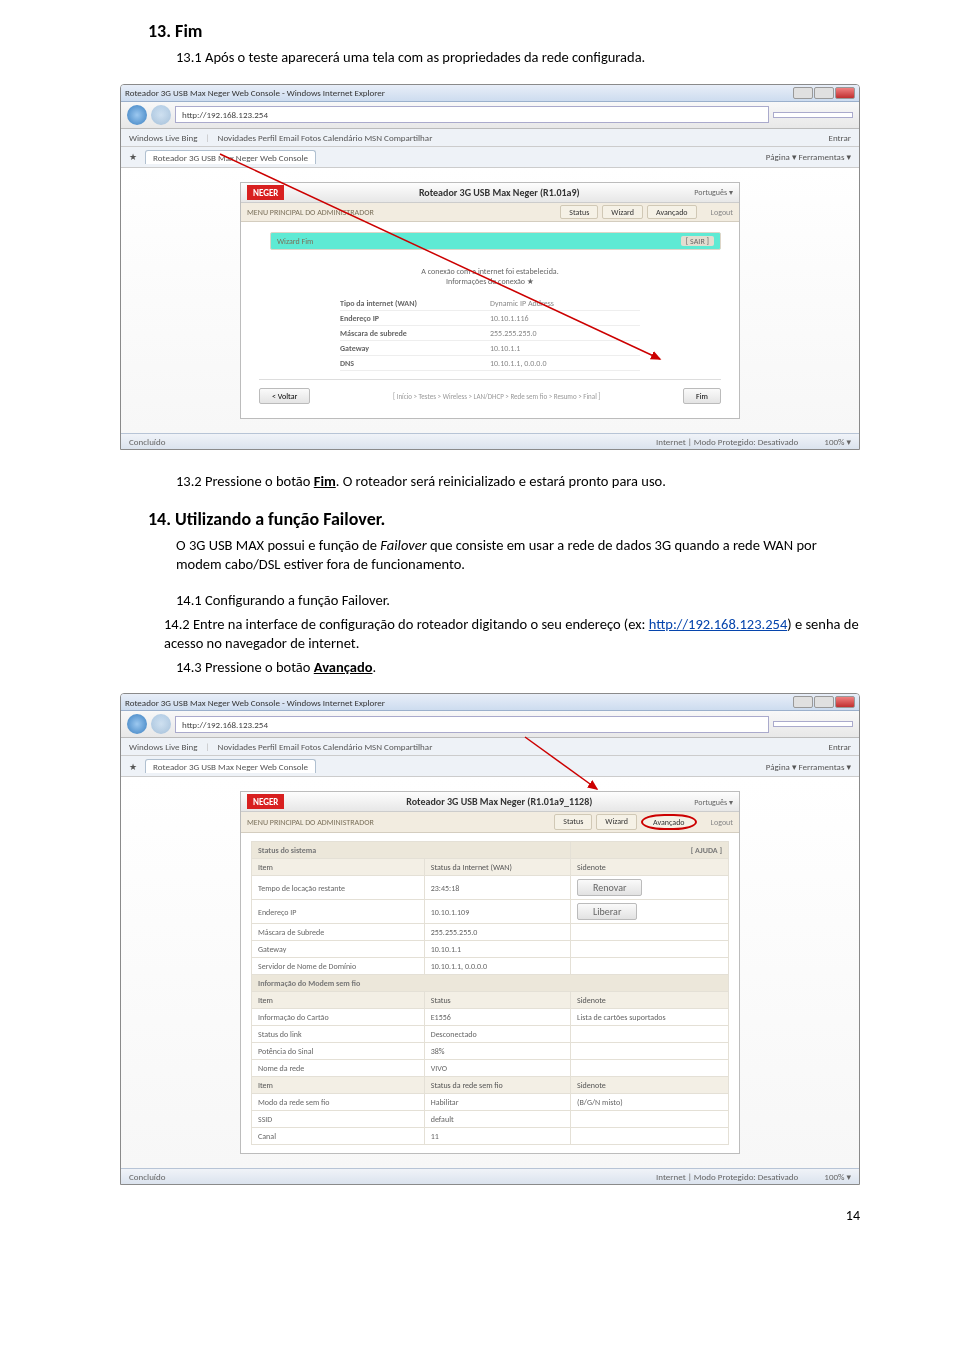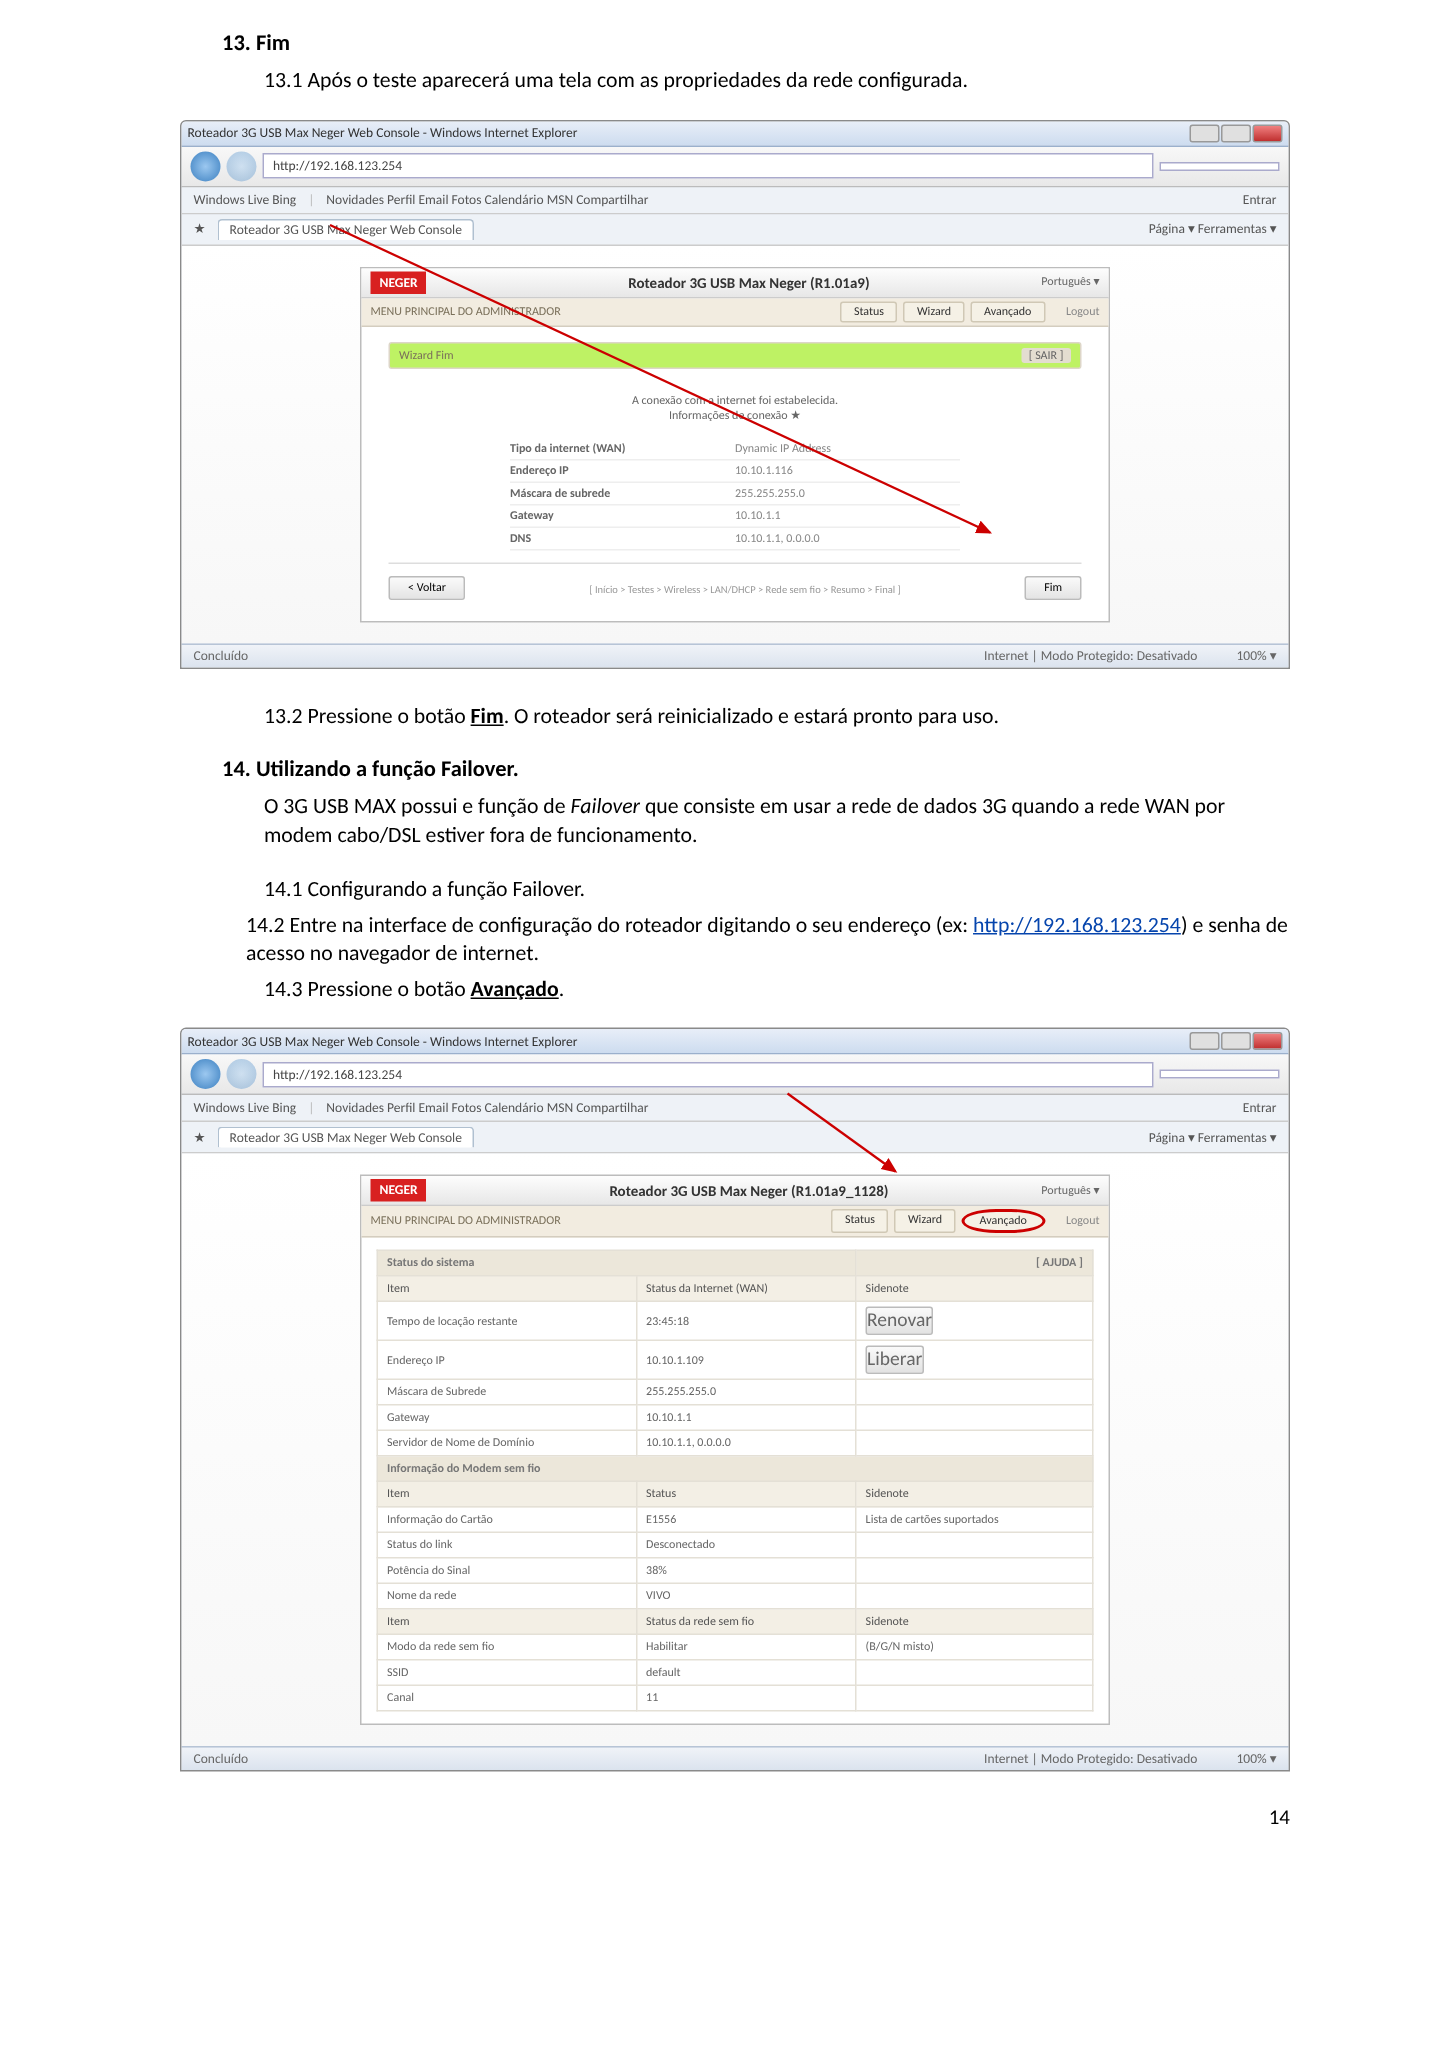--- a/index.html
+++ b/index.html
@@ -6,21 +6,21 @@
   body {
     font-family: Calibri, Arial, sans-serif;
     background: #fff;
     width: 960px;
     margin: 0 auto;
     padding: 20px 0;
     color: #000;
     font-size: 14.5px;
   }
   .page { padding: 0 100px 0 120px; }
-  .heading { font-weight: bold; margin-bottom: 6px; font-size: 15px; }
+  .heading { font-weight: bold; margin-bottom: 6px; font-size: 18px; }
   .para { margin-bottom: 16px; line-height: 1.35; }
   .indent { margin-left: 28px; }
   .link { color: #0645ad; text-decoration: underline; cursor: pointer; }
   .u { text-decoration: underline; }
   .b { font-weight: bold; }
   .it { font-style: italic; }
   .screenshot {
     width: 100%;
     margin: 12px 0 22px 0;
     position: relative;
@@ -75,23 +75,23 @@
   .rp-crumb {
     display: flex; background: #f2ece0; border-bottom: 1px solid #d4cdbf;
     padding: 2px 6px; font-size: 8px; color: #7a705a; align-items: center;
   }
   .rp-tabs { margin-left: auto; display: flex; gap: 4px; }
   .rp-tab { background: #f5f1e6; padding: 1px 8px; border: 1px solid #d0c8b5; border-radius: 2px; font-size: 8px; color: #333; }
   .rp-tab.circ { border: 2px solid #c00; border-radius: 50%/60%; padding: 1px 10px; }
   .rp-logout { margin-left: 14px; color: #888; }
   .rp-body { padding: 10px 18px 14px 18px; }
   .rp-section {
-    background: #bef264; padding: 3px 6px; font-size: 8px; color: #7a705a;
+    background: #5eead4; padding: 3px 6px; font-size: 8px; color: #7a705a;
     border: 1px solid #ddd6c8; border-radius: 2px; margin-bottom: 6px;
-    display: flex; justify-content: space-between;
+    display: flex; justify-content: space-between; margin-left: 11px;
   }
   .rp-section .badge { background: #e3ddd0; padding: 0 5px; border-radius: 2px; color: #666; }
   .rp-congrats {
     text-align: center; padding: 10px 0 4px 0;
   }
   .rp-congrats .h { font-weight: bold; font-size: 12px; color: #444; margin-bottom: 6px; }
   .rp-congrats .s { font-size: 8px; color: #666; line-height: 1.3; }
   .rp-table { width: 300px; margin: 6px auto; font-size: 8px; color: #555; }
   .rp-table .row { display: flex; border-bottom: 1px solid #eee; padding: 2px 0; }
   .rp-table .k { flex: 1; font-weight: bold; color: #666; }
@@ -114,21 +114,21 @@
   }
   .arrow svg { overflow: visible; }
   .page-num { text-align: right; margin-top: 8px; font-size: 14px; padding-right: 100px; }
 
   
   .rp-grid { width: 100%; border-collapse: collapse; font-size: 8px; }
   .rp-grid th, .rp-grid td { border: 1px solid #e4e0d6; padding: 3px 6px; text-align: left; color: #666; }
   .rp-grid th { background: #f3efe5; color: #555; font-weight: normal; }
   .rp-grid .hd { background: #ece7da; font-weight: bold; color: #777; }
   .rp-grid .btncell { text-align: left; }
-  .rp-grid .mini-btn { display: inline-block; background: linear-gradient(#fafafa,#e2e2e2); border: 1px solid #bbb; padding: 1px 0; font-size: 13px; border-radius: 2px; }
+  .rp-grid .mini-btn { display: inline-block; background: linear-gradient(#fafafa,#e2e2e2); border: 1px solid #bbb; padding: 1px 15px; font-size: 10px; border-radius: 2px; }
 </style>
 </head>
 <body>
 
 <div class="page">
 
   <p class="heading indent">13. Fim</p>
   <p class="para" style="margin-left:56px">13.1 Após o teste aparecerá uma tela com as propriedades da rede configurada.</p>
 
   <div class="screenshot">

